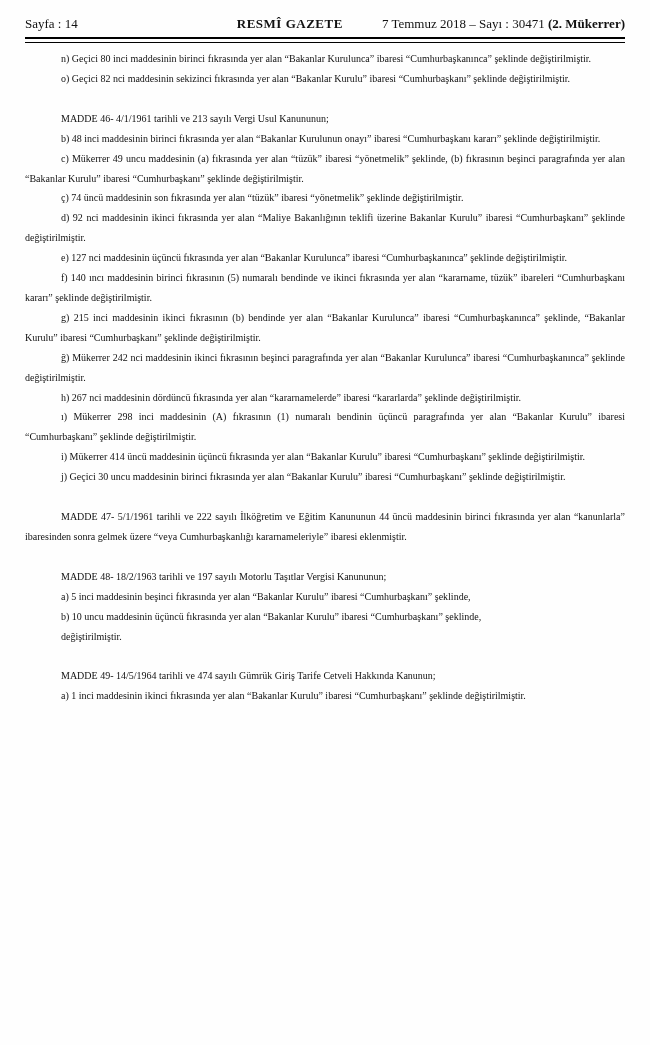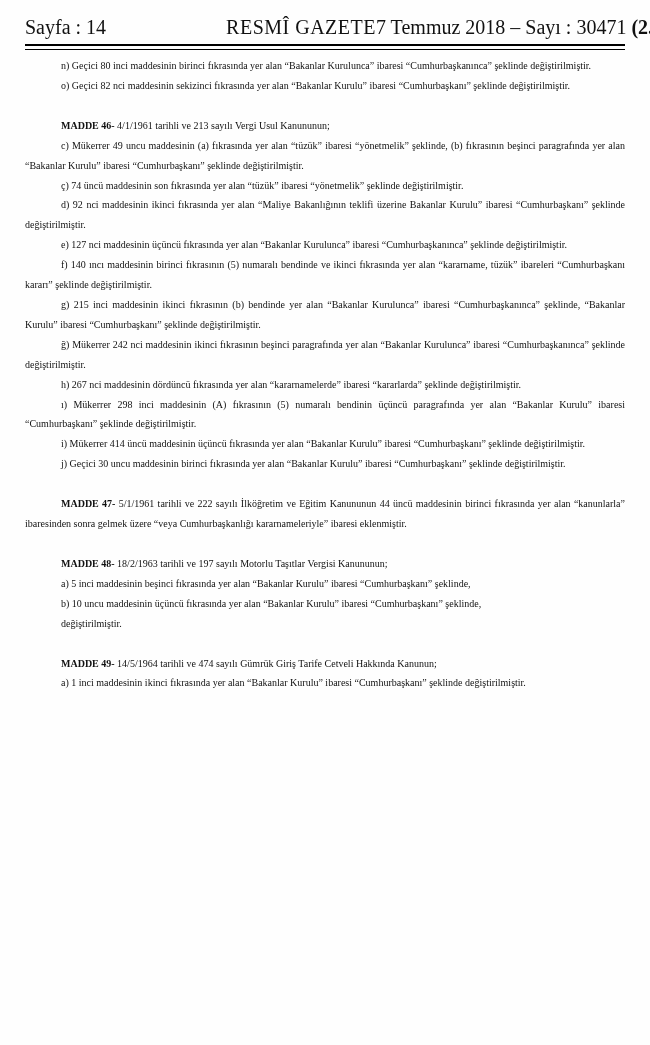--- a/index.html
+++ b/index.html
@@ -13,29 +13,31 @@
     height: 1045px;
     background: #fefefe;
     font-family: "Liberation Serif", "DejaVu Serif", serif;
     color: #111111;
     box-sizing: border-box;
     padding: 12px 25px 20px 25px;
     overflow: hidden;
   }
   .header {
     display: flex;
+    justify-content: space-between;
     align-items: baseline;
-    font-size: 20px;
+    font-size: 13px;
     padding: 4px 0 2px 0;
   }
   .header .page-label { flex: 0 0 auto; }
   .header .gazette-title {
     flex: 0 0 auto;
     letter-spacing: 0.5px;
     margin-left: 120px;
+    font-weight: bold;
   }
   .header .issue-info { flex: 0 0 auto; }
   .header b { font-weight: bold; }
   .double-rule {
     height: 3px;
     border-top: 2px solid #000;
     border-bottom: 1px solid #000;
     margin: 3px 0 6px 0;
   }
   .doc-body {
@@ -43,45 +45,46 @@
     line-height: 19.9px;
     text-align: justify;
   }
   .doc-body p {
     margin: 0;
     text-indent: 36px;
   }
   .doc-body p.spaced {
     margin-top: 20px;
   }
-  .doc-body b { font-weight: bold; }
+  .doc-body b { font-weight: normal; }
 </style>
 </head>
 <body>
 
 <div class="page">
   <div class="header">
     <span class="page-label">Sayfa : 14</span>
     <span class="gazette-title">RESMÎ GAZETE</span>
     <span class="issue-info"><span>7 Temmuz 2018 – Sayı : 30471 </span><b>(2. Mükerrer)</b></span>
   </div>
   <div class="double-rule"></div>
   <div class="doc-body" id="doc-body">
       <p>n) Geçici 80 inci maddesinin birinci fıkrasında yer alan “Bakanlar Kurulunca” ibaresi “Cumhurbaşkanınca” şeklinde değiştirilmiştir.</p>
       <p>o) Geçici 82 nci maddesinin sekizinci fıkrasında yer alan “Bakanlar Kurulu” ibaresi “Cumhurbaşkanı” şeklinde değiştirilmiştir.</p>
       <p class="spaced"><b>MADDE 46-</b> 4/1/1961 tarihli ve 213 sayılı Vergi Usul Kanununun;</p>
+      <p>b) 48 inci maddesinin birinci fıkrasında yer alan “Bakanlar Kurulunun onayı” ibaresi “Cumhurbaşkanı kararı” şeklinde değiştirilmiştir.</p>
       <p>c) Mükerrer 49 uncu maddesinin (a) fıkrasında yer alan “tüzük” ibaresi “yönetmelik” şeklinde, (b) fıkrasının beşinci paragrafında yer alan “Bakanlar Kurulu” ibaresi “Cumhurbaşkanı” şeklinde değiştirilmiştir.</p>
       <p>ç) 74 üncü maddesinin son fıkrasında yer alan “tüzük” ibaresi “yönetmelik” şeklinde değiştirilmiştir.</p>
       <p>d) 92 nci maddesinin ikinci fıkrasında yer alan “Maliye Bakanlığının teklifi üzerine Bakanlar Kurulu” ibaresi “Cumhurbaşkanı” şeklinde değiştirilmiştir.</p>
       <p>e) 127 nci maddesinin üçüncü fıkrasında yer alan “Bakanlar Kurulunca” ibaresi “Cumhurbaşkanınca” şeklinde değiştirilmiştir.</p>
       <p>f) 140 ıncı maddesinin birinci fıkrasının (5) numaralı bendinde ve ikinci fıkrasında yer alan “kararname, tüzük” ibareleri “Cumhurbaşkanı kararı” şeklinde değiştirilmiştir.</p>
       <p>g) 215 inci maddesinin ikinci fıkrasının (b) bendinde yer alan “Bakanlar Kurulunca” ibaresi “Cumhurbaşkanınca” şeklinde, “Bakanlar Kurulu” ibaresi “Cumhurbaşkanı” şeklinde değiştirilmiştir.</p>
       <p>ğ) Mükerrer 242 nci maddesinin ikinci fıkrasının beşinci paragrafında yer alan “Bakanlar Kurulunca” ibaresi “Cumhurbaşkanınca” şeklinde değiştirilmiştir.</p>
       <p>h) 267 nci maddesinin dördüncü fıkrasında yer alan “kararnamelerde” ibaresi “kararlarda” şeklinde değiştirilmiştir.</p>
-      <p>ı) Mükerrer 298 inci maddesinin (A) fıkrasının (5) numaralı bendinin üçüncü paragrafında yer alan “Bakanlar Kurulu” ibaresi “Cumhurbaşkanı” şeklinde değiştirilmiştir.</p>
+      <p>ı) Mükerrer 298 inci maddesinin (A) fıkrasının (1) numaralı bendinin üçüncü paragrafında yer alan “Bakanlar Kurulu” ibaresi “Cumhurbaşkanı” şeklinde değiştirilmiştir.</p>
       <p>i) Mükerrer 414 üncü maddesinin üçüncü fıkrasında yer alan “Bakanlar Kurulu” ibaresi “Cumhurbaşkanı” şeklinde değiştirilmiştir.</p>
       <p>j) Geçici 30 uncu maddesinin birinci fıkrasında yer alan “Bakanlar Kurulu” ibaresi “Cumhurbaşkanı” şeklinde değiştirilmiştir.</p>
       <p class="spaced"><b>MADDE 47-</b> 5/1/1961 tarihli ve 222 sayılı İlköğretim ve Eğitim Kanununun 44 üncü maddesinin birinci fıkrasında yer alan “kanunlarla” ibaresinden sonra gelmek üzere “veya Cumhurbaşkanlığı kararnameleriyle” ibaresi eklenmiştir.</p>
       <p class="spaced"><b>MADDE 48-</b> 18/2/1963 tarihli ve 197 sayılı Motorlu Taşıtlar Vergisi Kanununun;</p>
       <p>a) 5 inci maddesinin beşinci fıkrasında yer alan “Bakanlar Kurulu” ibaresi “Cumhurbaşkanı” şeklinde,</p>
       <p>b) 10 uncu maddesinin üçüncü fıkrasında yer alan “Bakanlar Kurulu” ibaresi “Cumhurbaşkanı” şeklinde,</p>
       <p>değiştirilmiştir.</p>
       <p class="spaced"><b>MADDE 49-</b> 14/5/1964 tarihli ve 474 sayılı Gümrük Giriş Tarife Cetveli Hakkında Kanunun;</p>
       <p>a) 1 inci maddesinin ikinci fıkrasında yer alan  “Bakanlar Kurulu” ibaresi “Cumhurbaşkanı” şeklinde değiştirilmiştir.</p>
     </div>

